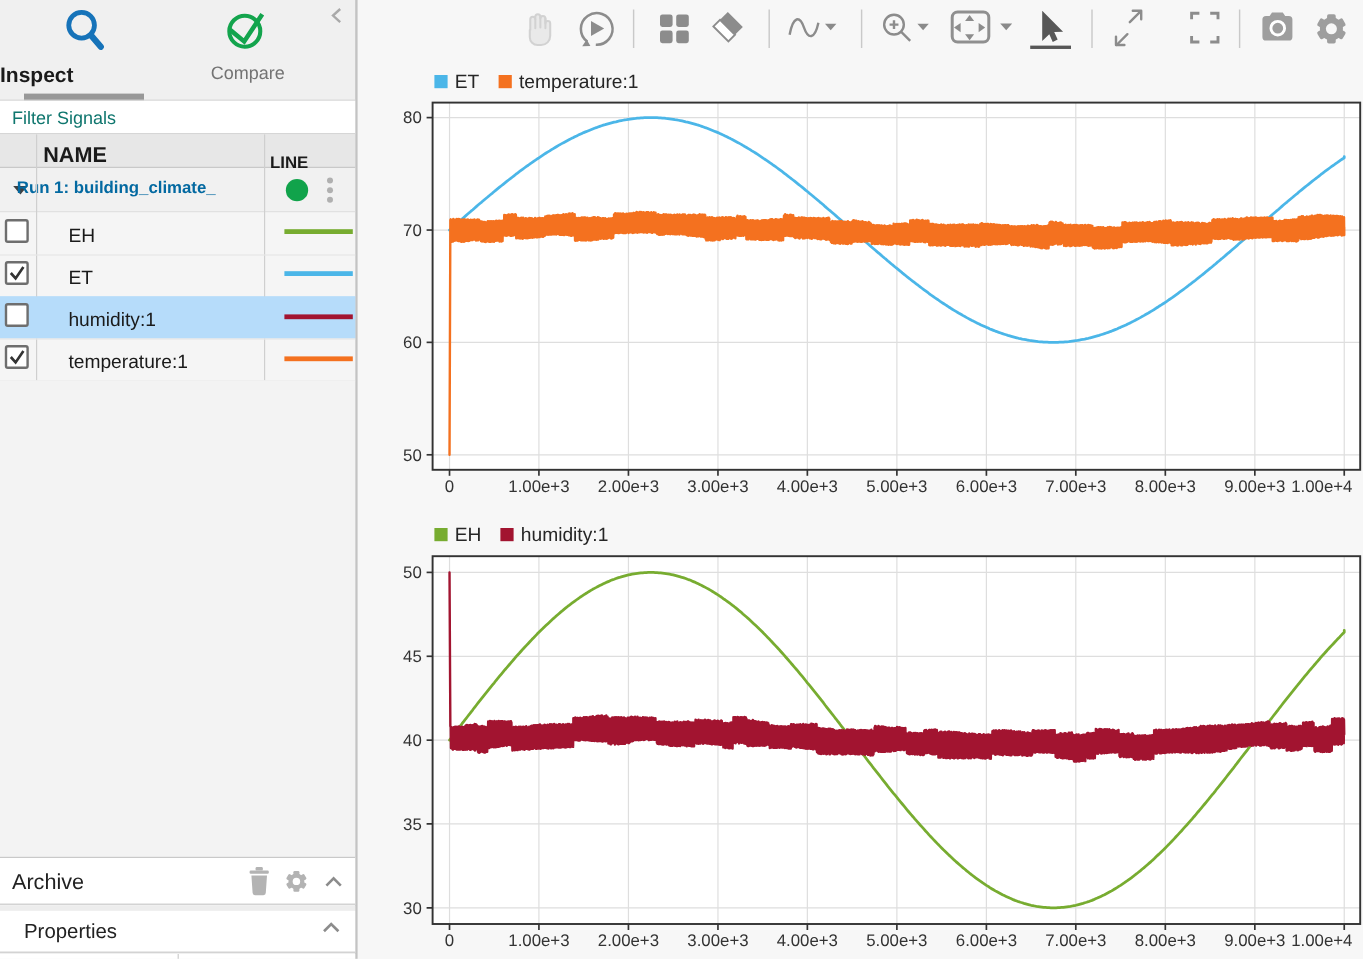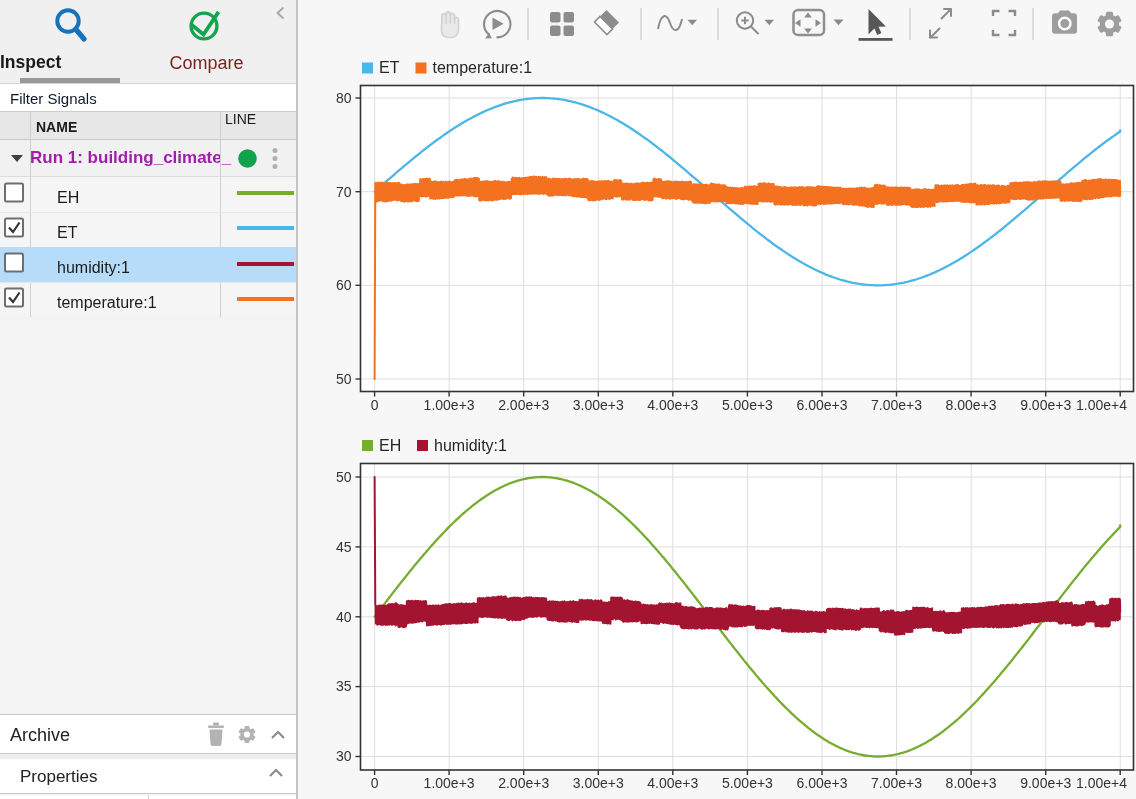--- a/index.html
+++ b/index.html
@@ -229,40 +229,40 @@
     <circle cx="68" cy="21" r="10.7"></circle>
     <line x1="75.8" y1="29.3" x2="84" y2="39" stroke-width="5.2" stroke-linecap="round"></line>
   </g>
   <g fill="none" stroke="#13a44d" stroke-width="3.4">
     <circle cx="204" cy="26" r="12.9"></circle>
     <path d="M192.5 25.5 L203.5 34.5 L217.5 13.5" stroke-width="3.8" stroke-linecap="square"></path>
   </g>
   <path d="M283.5 7.5 L277.5 13 L283.5 18.5" fill="none" stroke="#a9a9a9" stroke-width="2"></path>
 </svg>
 <div class="abs" style="left:0;top:52px;width:141px;text-align:left;font-size:17.5px;font-weight:bold;color:#1a1a1a">Inspect</div>
-<div class="abs" style="left:136px;top:52.5px;width:141px;text-align:center;font-size:18px;color:#7f1d1d">Compare</div>
+<div class="abs" style="left:136px;top:52.5px;width:141px;text-align:center;font-size:15px;color:#737373">Compare</div>
 <div class="abs" style="left:20px;top:78px;width:100px;height:6px;background:#989898"></div>
 
 <div class="abs" style="left:0;top:83px;width:296px;height:1px;background:#d5d5d5"></div>
 <div class="abs" style="left:0;top:84px;width:296px;height:28px;background:#fff;border-bottom:1px solid #ccc"></div>
-<div class="abs" style="left:10px;top:90px;font-size:15px;color:#0f172a">Filter Signals</div>
+<div class="abs" style="left:10px;top:90px;font-size:15px;color:#0f766e">Filter Signals</div>
 
 <div class="abs" style="left:0;top:112px;width:296px;height:27.5px;background:#e7e7e7;border-bottom:1px solid #c9c9c9"></div>
-<div class="abs" style="left:36px;top:118.5px;font-size:14px;font-weight:bold;color:#1a1a1a">NAME</div>
-<div class="abs" style="left:225px;top:111px;font-size:14px;font-weight:normal;color:#1a1a1a">LINE</div>
+<div class="abs" style="left:36px;top:118.5px;font-size:18px;font-weight:bold;color:#1a1a1a">NAME</div>
+<div class="abs" style="left:225px;top:127px;font-size:14px;font-weight:bold;color:#1a1a1a">LINE</div>
 
 <div class="abs" style="left:0;top:139.5px;width:296px;height:37.5px;background:#f1f1f1;border-bottom:1px solid #ddd"></div>
 <svg class="abs" style="left:0;top:139.5px" width="296" height="38" viewBox="0 0 296 38">
   <path d="M11 15 L23 15 L17 22 Z" fill="#404040"></path>
   <circle cx="247.5" cy="18.5" r="9.3" fill="#11a34b"></circle>
   <circle cx="275" cy="10.5" r="2.5" fill="#b0b0b0"></circle>
   <circle cx="275" cy="18.5" r="2.5" fill="#b0b0b0"></circle>
   <circle cx="275" cy="26.5" r="2.5" fill="#b0b0b0"></circle>
 </svg>
-<div class="abs" style="left:30px;top:148px;font-size:17px;font-weight:bold;color:#a21caf;width:205px;overflow:hidden;white-space:nowrap">Run 1: building_climate_</div>
+<div class="abs" style="left:14px;top:148px;font-size:14px;font-weight:bold;color:#0369a1;width:205px;overflow:hidden;white-space:nowrap">Run 1: building_climate_</div>
 
 <div class="abs" style="left:0;top:177px;width:296px;height:35px;background:#f5f5f5"></div>
 <div class="abs" style="left:0;top:212px;width:296px;height:35px;background:#f5f5f5"></div>
 <div class="abs" style="left:0;top:247px;width:296px;height:35px;background:#b6dcfa"></div>
 <div class="abs" style="left:0;top:282px;width:296px;height:35px;background:#f5f5f5"></div>
 
 <div class="abs" style="left:30px;top:112px;width:1px;height:205px;background:#cfcfcf"></div>
 <div class="abs" style="left:220px;top:112px;width:1px;height:205px;background:#cfcfcf"></div>
 <div class="abs" style="left:0;top:246.5px;width:296px;height:35.5px;background:#b6dcfa"></div>
 

